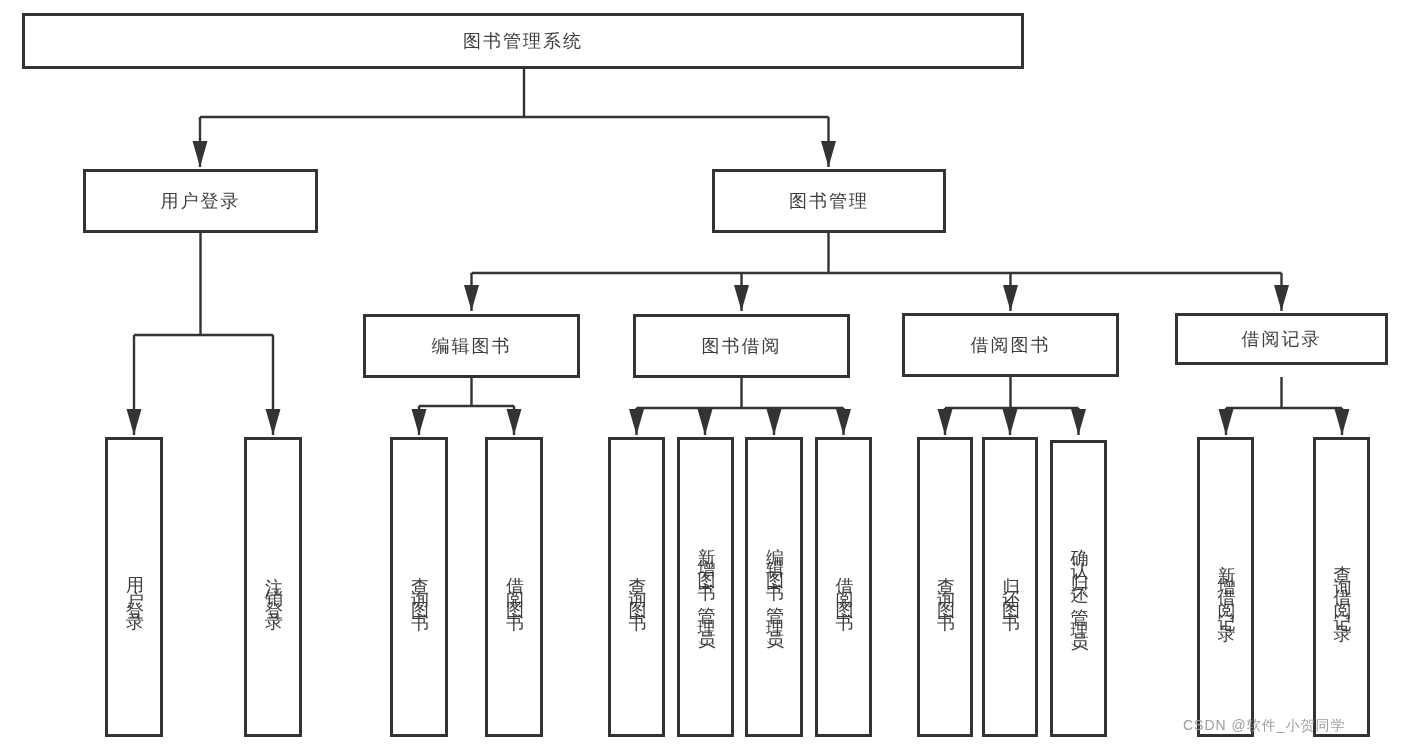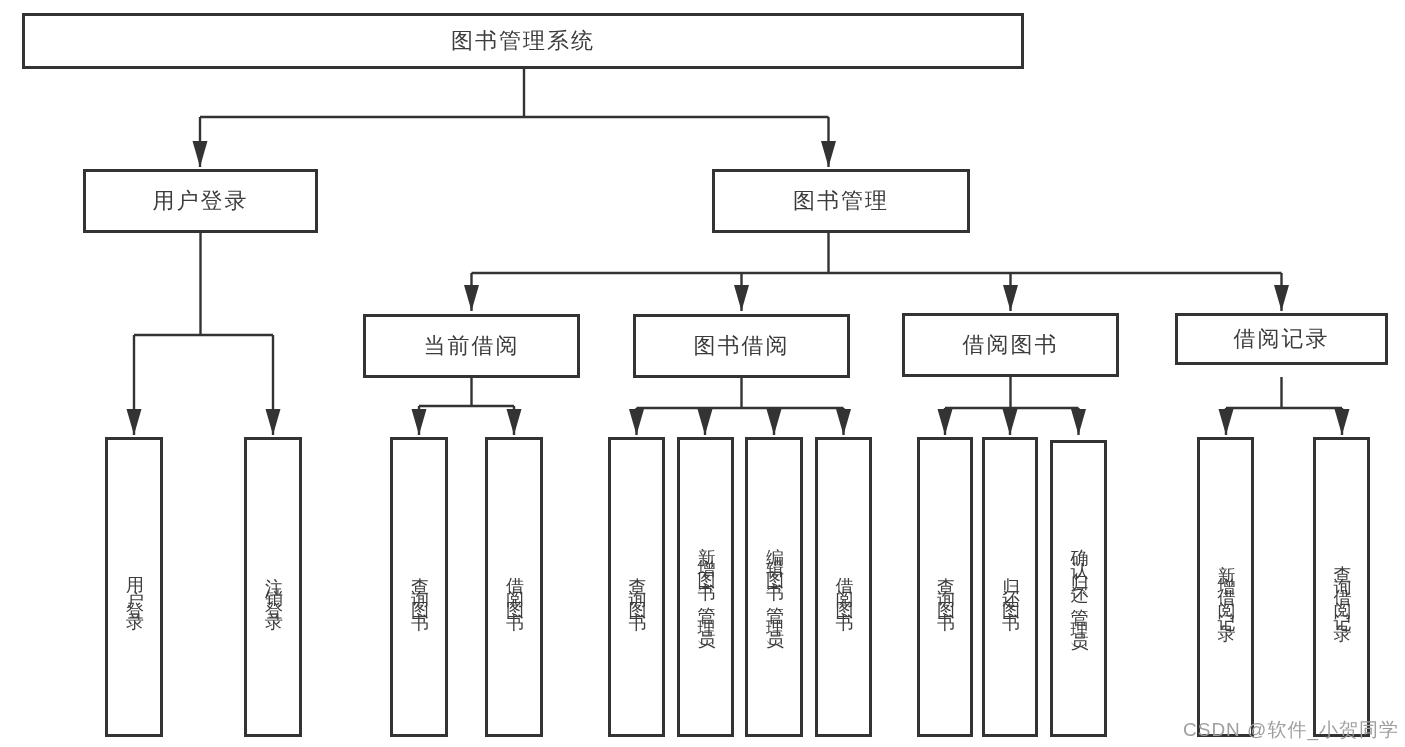--- a/index.html
+++ b/index.html
@@ -20,37 +20,37 @@
     position: absolute;
     box-sizing: border-box;
     border: 3px solid #333333;
     background: #ffffff;
     display: flex;
     align-items: center;
     justify-content: center;
     color: #3c3c3c;
   }
   .hbox {
-    font-size: 22px;
+    font-size: 18px;
     letter-spacing: 2px;
     white-space: nowrap;
   }
   .vtext {
     writing-mode: vertical-rl;
     text-orientation: mixed;
     font-size: 18px;
     letter-spacing: 12px;
     line-height: 1.1;
     color: #3c3c3c;
   }
   #watermark {
     position: absolute;
     left: 1183px;
     top: 717px;
-    font-size: 19px;
+    font-size: 14px;
     letter-spacing: 1px;
     color: #9e9e9e;
     white-space: nowrap;
     z-index: 5;
   }
 </style>
 </head>
 <body>
 
 <div id="canvas">
@@ -99,23 +99,23 @@
     <g stroke="#333333" stroke-width="2.4" fill="none">
       <path d="M1281.5,377 V408 M1226,408 H1342"></path>
       <path d="M1226,408 V435" marker-end="url(#arrow)"></path>
       <path d="M1342,408 V435" marker-end="url(#arrow)"></path>
     </g>
   </svg>
 
   <div class="node hbox" style="left:22px; top:13px; width:1002px; height:56px;">图书管理系统</div>
 
   <div class="node hbox" style="left:83px; top:169px; width:235px; height:64px;">用户登录</div>
-  <div class="node hbox" style="left:712px; top:169px; width:258px; height:64px;">图书管理</div>
+  <div class="node hbox" style="left:712px; top:169px; width:234px; height:64px;">图书管理</div>
 
-  <div class="node hbox" style="left:363px; top:314px; width:217px; height:64px;">当前借阅</div>
+  <div class="node hbox" style="left:363px; top:314px; width:217px; height:64px;">编辑图书</div>
   <div class="node hbox" style="left:633px; top:314px; width:217px; height:64px;">图书借阅</div>
   <div class="node hbox" style="left:902px; top:313px; width:217px; height:64px;">借阅图书</div>
   <div class="node hbox" style="left:1175px; top:313px; width:213px; height:52px;">借阅记录</div>
 
   <div class="node" style="left:105px; top:437px; width:58px; height:300px;">
     <span class="vtext">用户登录</span>
   </div>
   <div class="node" style="left:244px; top:437px; width:58px; height:300px;">
     <span class="vtext">注销登录</span>
   </div>

